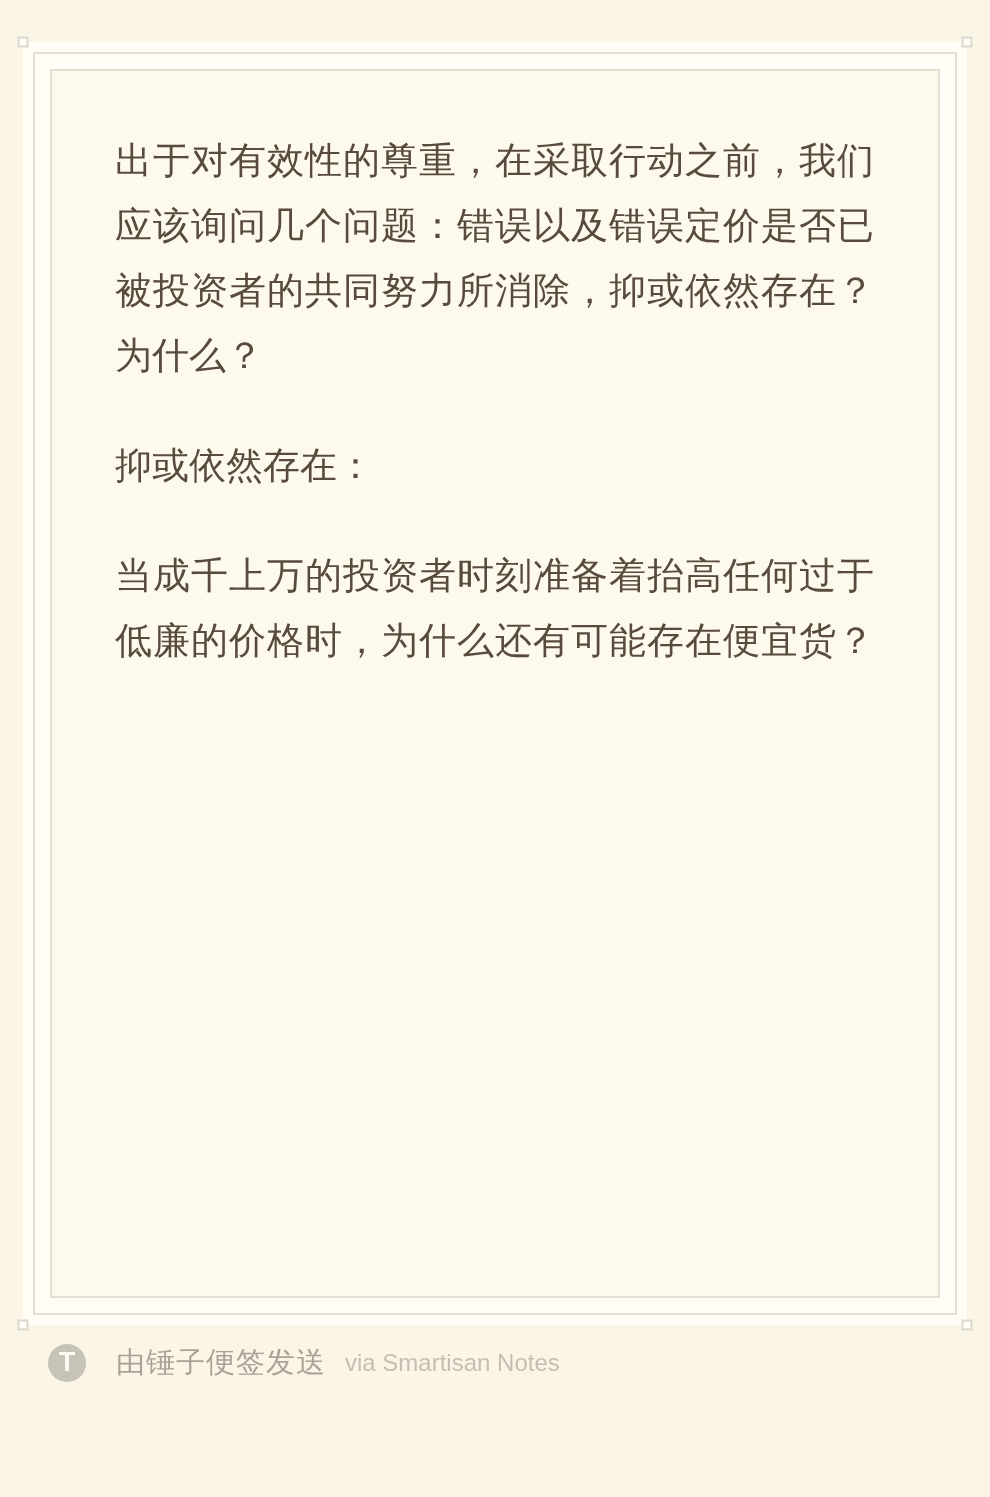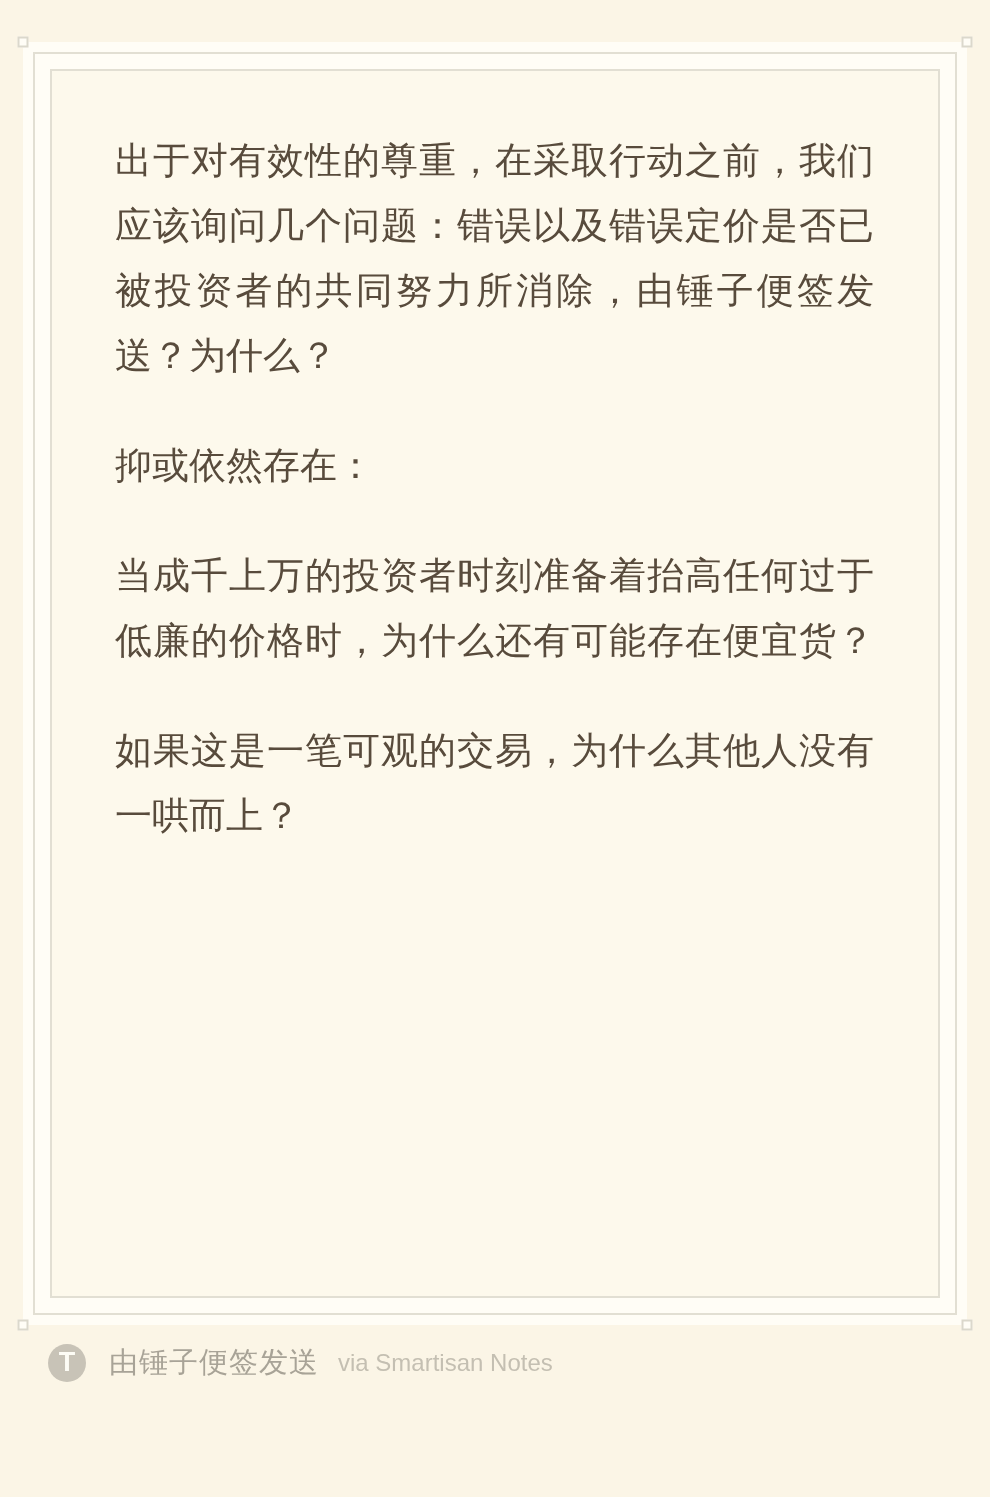--- a/index.html
+++ b/index.html
@@ -79,21 +79,21 @@
     flex: 0 0 auto;
   }
   .logo-circle span {
     color: var(--logo_letter_color);
     font-size: 27px;
     font-weight: bold;
     line-height: 1;
     transform: translateY(-1px);
   }
   .footer .sent {
-    margin-left: 23px;
+    margin-left: 30px;
     font-size: 29px;
     color: var(--footer_text);
     letter-spacing: 1px;
     white-space: nowrap;
   }
   .footer .via {
     margin-left: 19px;
     font-size: 24px;
     color: var(--footer_via);
     white-space: nowrap;
@@ -103,24 +103,23 @@
 <body>
 
 <div class="card">
   <div class="corner tl"></div>
   <div class="corner tr"></div>
   <div class="corner bl"></div>
   <div class="corner br"></div>
   <div class="frame-a">
     <div class="frame-b">
       <div class="note-body">
-          <p>出于对有效性的尊重，在采取行动之前，我们应该询问几个问题：错误以及错误定价是否已被投资者的共同努力所消除，由锤子便签发送？为什么？</p>
+          <p>出于对有效性的尊重，在采取行动之前，我们应该询问几个问题：错误以及错误定价是否已被投资者的共同努力所消除，抑或依然存在？为什么？</p>
           <p>抑或依然存在：</p>
           <p class="stretch">当成千上万的投资者时刻准备着抬高任何过于低廉的价格时，为什么还有可能存在便宜货？</p>
-          <p>如果这是一笔可观的交易，为什么其他人没有一哄而上？</p>
         </div>
     </div>
   </div>
 </div>
 
 <div class="footer">
   <div class="logo-circle">
     <span>T</span>
   </div>
   <div class="sent">由锤子便签发送</div>

